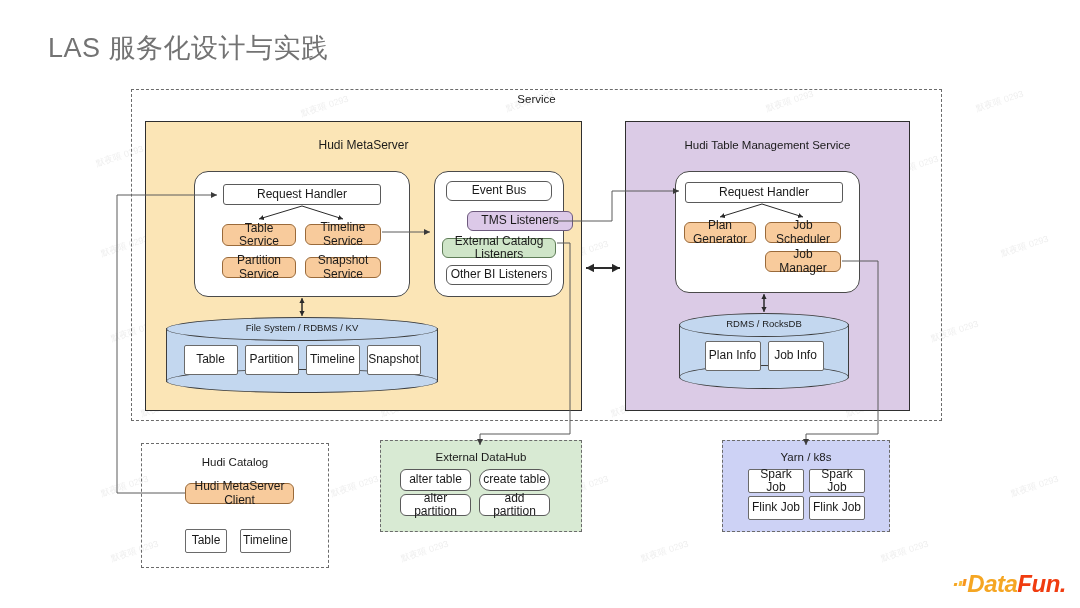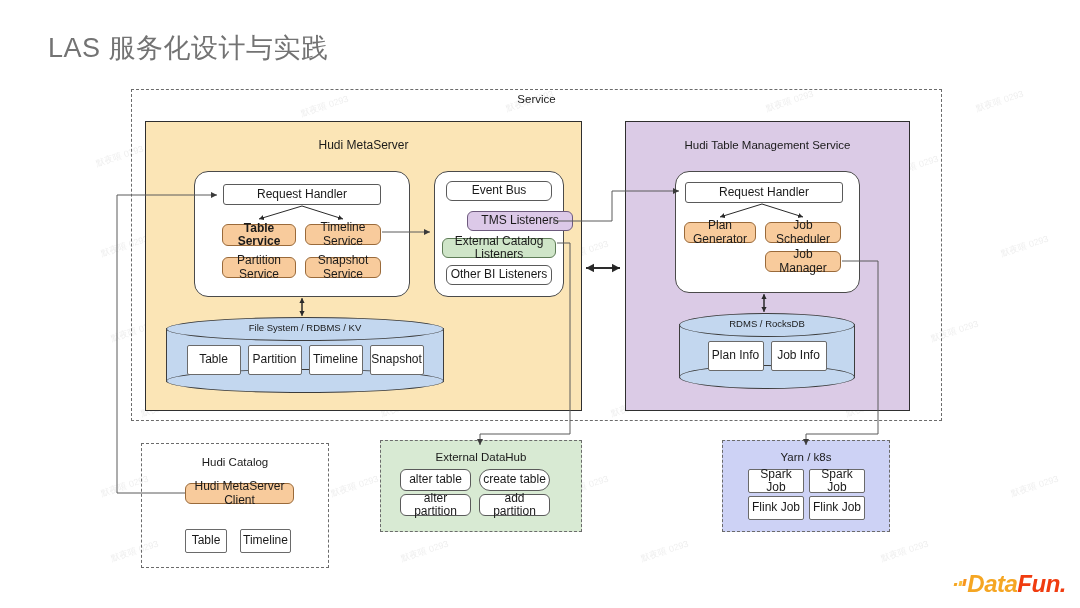--- a/index.html
+++ b/index.html
@@ -63,21 +63,21 @@
     line-height: 1.1;
     padding: 0 2px;
   }
   .node.rounded { border-radius: 6px; }
   .node.orange { background: #f8cb9c; border-color: #9a6a3a; }
   .node.lilac  { background: #dcc9e8; border-color: #6d5a7d; }
   .node.mint   { background: #cfe5c8; border-color: #5f7d58; }
   .node.plain-sq { border-radius: 2px; border-color: #6a6a6a; }
 
   
-  .cyl { position: absolute; padding-left: 6px; }
+  .cyl { position: absolute; }
   .cyl .body {
     position: absolute; left: 0; right: 0; top: 11px; bottom: 11px;
     background: #c3d7ef;
     border-left: 1px solid #3c3c3c;
     border-right: 1px solid #3c3c3c;
   }
   .cyl .top, .cyl .bot {
     position: absolute; left: 0; right: 0; height: 22px;
     border: 1px solid #3c3c3c;
     border-radius: 50%;
@@ -159,21 +159,21 @@
   <div class="abs" id="title">LAS 服务化设计与实践</div>
 
   <div class="abs dashed-panel" style="left:131px; top:89px; width:811px; height:332px;"></div>
   <div class="abs panel-label" style="left:131px; top:93px; width:811px;">Service</div>
 
   <div class="abs solid-panel yellow" style="left:145px; top:121px; width:437px; height:290px;"></div>
   <div class="abs panel-label" style="left:145px; top:138px; width:437px; font-size:12px;">Hudi MetaServer</div>
 
   <div class="abs group-card" style="left:194px; top:171px; width:216px; height:126px;"></div>
   <div class="abs node" style="left:223px; top:184px; width:158px; height:21px;">Request Handler</div>
-  <div class="abs node orange rounded" style="left:222px; top:224px; width:74px; height:22px;font-weight:bold;">Table Service</div>
+  <div class="abs node orange rounded" style="left:222px; top:224px; width:74px; height:22px;">Table Service</div>
   <div class="abs node orange rounded" style="left:305px; top:224px; width:76px; height:21px;">Timeline Service</div>
   <div class="abs node orange rounded" style="left:222px; top:257px; width:74px; height:21px;">Partition Service</div>
   <div class="abs node orange rounded" style="left:305px; top:257px; width:76px; height:21px;">Snapshot Service</div>
 
   <div class="abs group-card" style="left:434px; top:171px; width:130px; height:126px;"></div>
   <div class="abs node rounded" style="left:446px; top:181px; width:106px; height:20px;">Event Bus</div>
   <div class="abs node lilac rounded" style="left:446px; top:211px; width:106px; height:20px;margin-left:21px;">TMS Listeners</div>
   <div class="abs node mint rounded" style="left:442px; top:238px; width:114px; height:20px;">External Catalog Listeners</div>
   <div class="abs node rounded" style="left:446px; top:265px; width:106px; height:20px;">Other BI Listeners</div>
 

